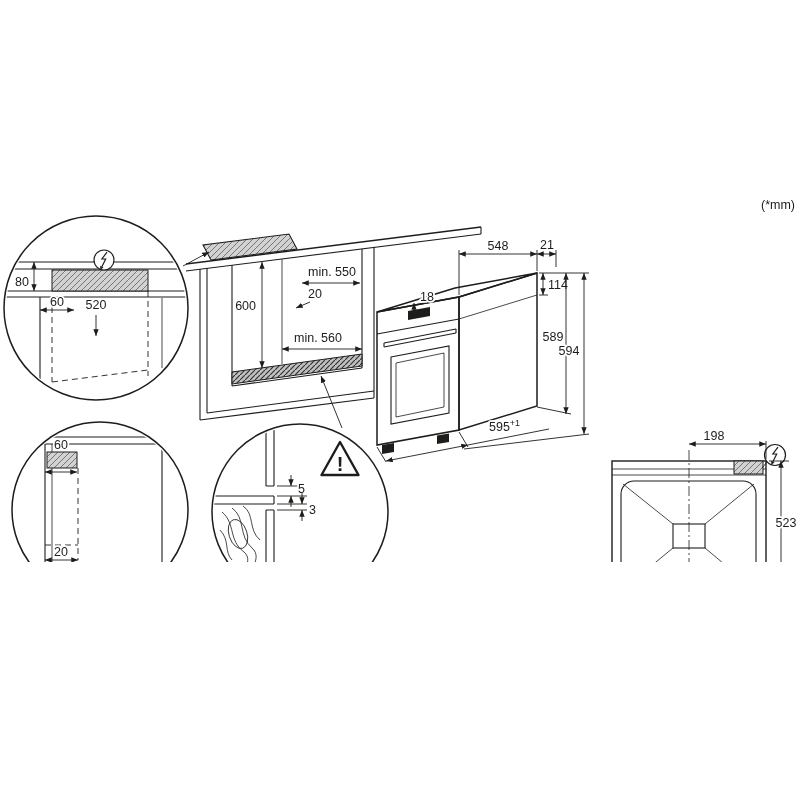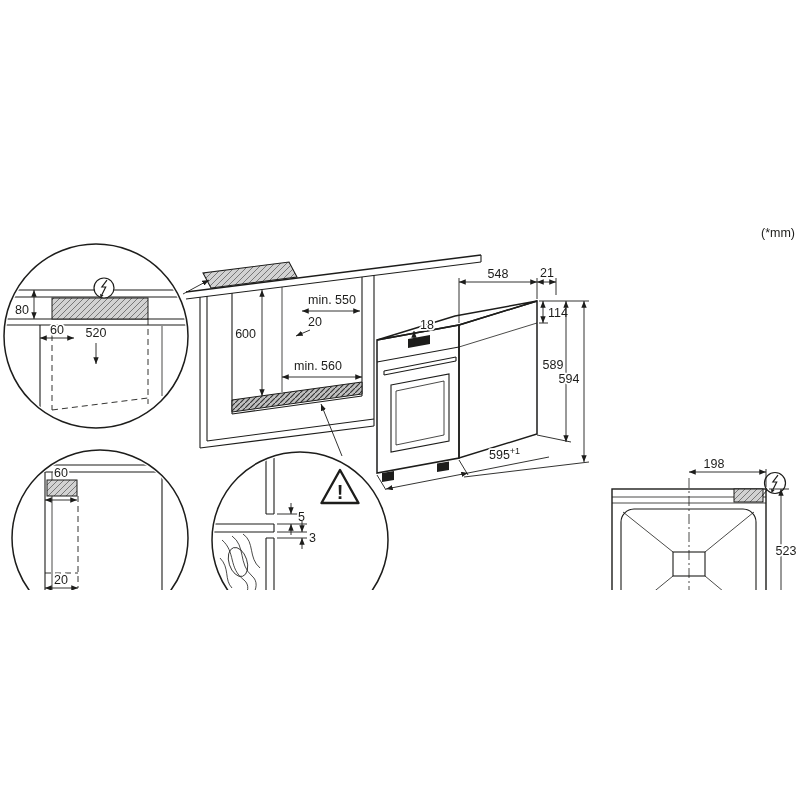--- a/index.html
+++ b/index.html
@@ -1,16 +1,16 @@
 <!DOCTYPE html>
 <html><head>
 <meta charset="utf-8">
 <style>
   html,body{margin:0;padding:0;background:#ffffff;}
-  .stage{width:800px;height:562px;background:#ffffff;position:relative;font-family:"Liberation Sans",sans-serif;margin-top:28px;}
+  .stage{width:800px;height:562px;background:#ffffff;position:relative;font-family:"Liberation Sans",sans-serif;}
   svg{display:block;}
   .ln{stroke:#1d1d1b;stroke-width:1.1;fill:none;}
   .thk{stroke-width:1.5;}
   .thin{stroke-width:0.8;}
   .dimln{stroke:#1d1d1b;stroke-width:0.9;fill:none;}
   .dash{stroke:#1d1d1b;stroke-width:0.9;fill:none;stroke-dasharray:6 4;}
   .ddot{stroke:#1d1d1b;stroke-width:0.8;fill:none;stroke-dasharray:10 3 2 3;}
   .bubble{fill:#ffffff;stroke:#1d1d1b;stroke-width:1.5;}
   .dim{font-family:"Liberation Sans",sans-serif;font-size:12.5px;fill:#1d1d1b;
        paint-order:stroke;stroke:#ffffff;stroke-width:3.5px;stroke-linejoin:round;}

